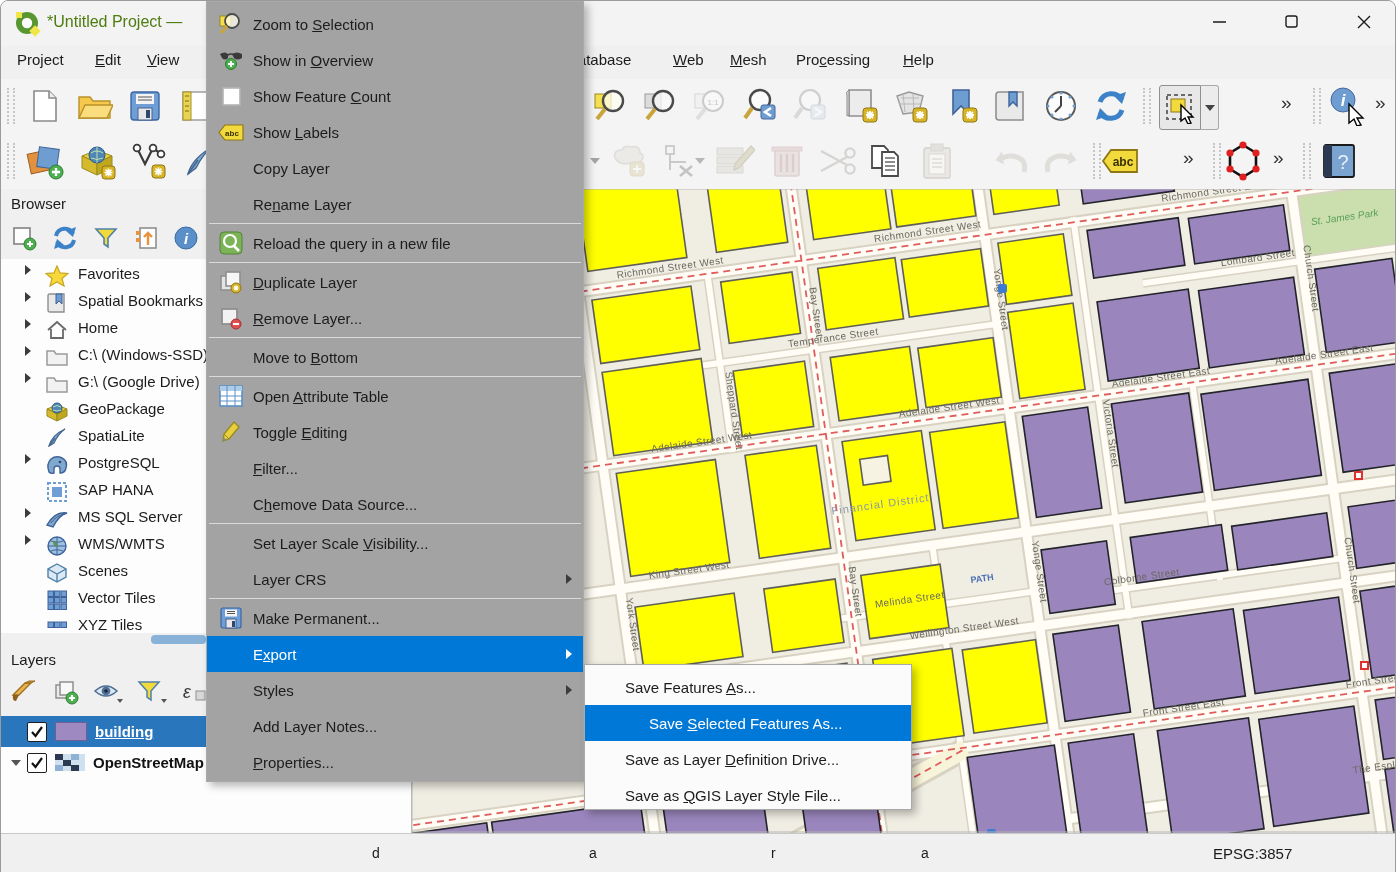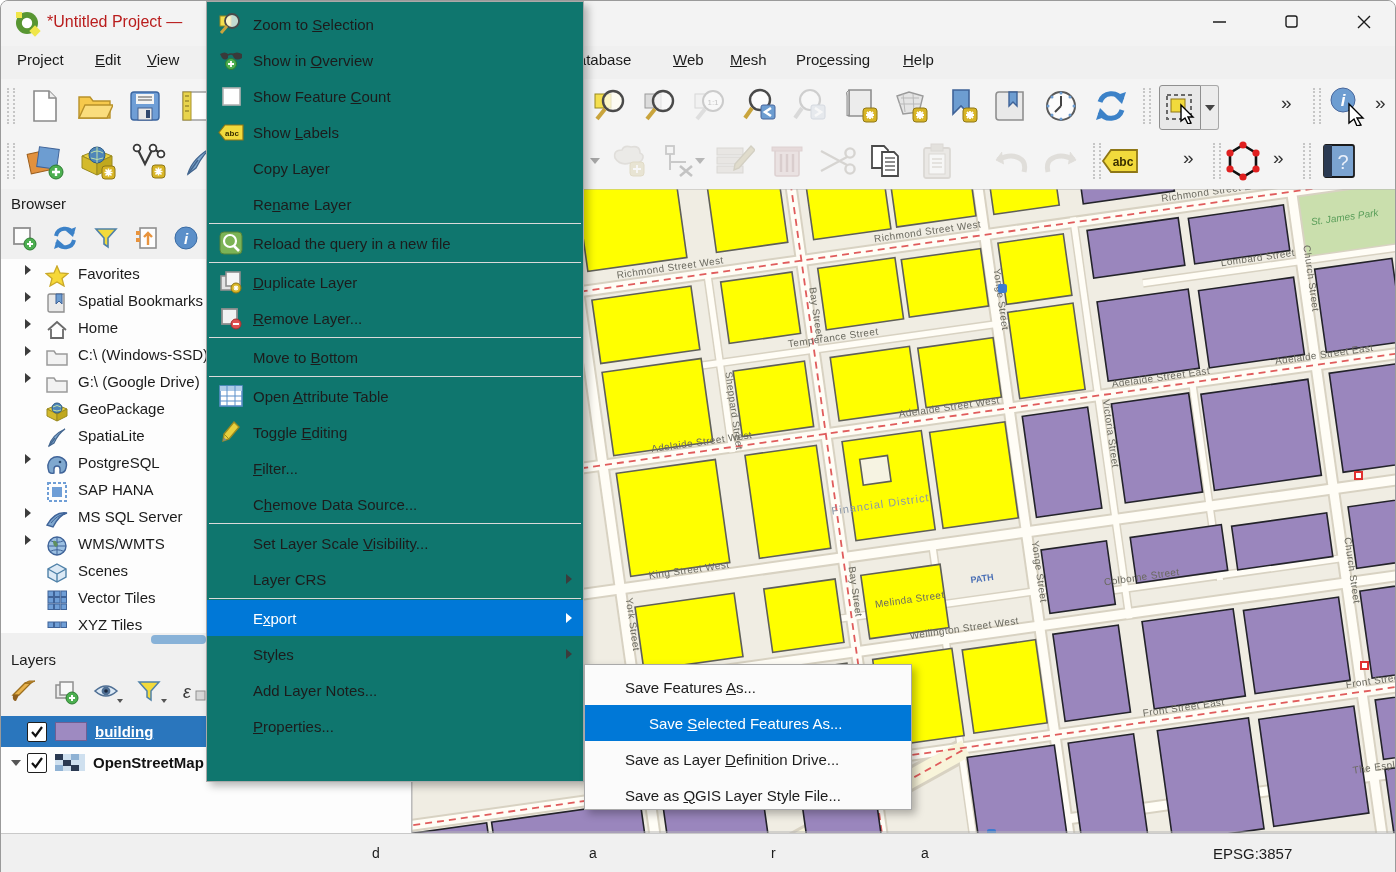--- a/index.html
+++ b/index.html
@@ -2,21 +2,21 @@
 <html><head>
 <meta charset="utf-8">
 <style>
 html,body{margin:0;padding:0;width:1396px;height:872px;overflow:hidden;background:#fff;
   font-family:"Liberation Sans",sans-serif;-webkit-font-smoothing:antialiased;}
 .w{position:absolute;left:0;top:0;width:1394px;height:871px;border:1px solid #9a9a9a;
   border-radius:8px 8px 0 0;overflow:hidden;background:#f0f0f0;}
 .abs{position:absolute;}
 
 .tbr{left:0;top:0;width:100%;height:45px;background:#f3f3f3;}
-.title{left:46px;top:12px;font-size:16px;color:#b91c1c;white-space:nowrap;}
+.title{left:46px;top:12px;font-size:16px;color:#4d7c0f;white-space:nowrap;}
 .winbtn{top:0;width:46px;height:42px;display:flex;align-items:center;justify-content:center;color:#222;}
 
 .mb{left:0;top:45px;width:100%;height:33px;background:#f0f0f0;border-bottom:1px solid #dcdcdc;}
 .mi-top{position:absolute;top:5px;font-size:15px;color:#1b1b1b;white-space:nowrap;}
 .k{text-decoration:underline;}
 
 .t1{left:0;top:78px;width:100%;height:55px;background:#f4f4f4;border-bottom:1px solid #e2e2e2;}
 .t2{left:0;top:133px;width:100%;height:55px;background:#f4f4f4;border-bottom:1px solid #cfcfcf;}
 .grip{width:4px;height:36px;top:9px;border-left:2px dotted #c6c6c6;border-right:2px dotted #c6c6c6;}
 .ti{width:40px;height:40px;top:7px;display:flex;align-items:center;justify-content:center;}
@@ -38,21 +38,21 @@
 .trid{width:0;height:0;border-left:5px solid transparent;border-right:5px solid transparent;border-top:6px solid #555;}
 .bic{width:24px;height:22px;margin:0 9px 0 4px;flex:none;display:flex;align-items:center;justify-content:center;}
 .hsb{left:0;top:444px;width:205px;height:13px;background:#f0f0f0;}
 .hsb .thumb{position:absolute;left:150px;top:2px;width:55px;height:9px;background:#88b2d8;border-radius:4px;}
 .lrow{display:flex;align-items:center;height:31px;font-size:15px;font-weight:bold;color:#111;white-space:nowrap;overflow:hidden;width:410px;}
 .lrow.sel{background:#2a76bd;color:#fff;}
 .cb{width:18px;height:18px;background:#fff;border:1.6px solid #1e1e1e;border-radius:2px;flex:none;
   display:flex;align-items:center;justify-content:center;}
 .sw{width:30px;height:17px;margin:0 8px;flex:none;}
 
-.cm{left:205px;top:0;width:378px;height:781px;background:#0f766e;border:1px solid #a9a9a9;
+.cm{left:205px;top:0;width:378px;height:781px;background:#a3a3a3;border:1px solid #a9a9a9;
   box-shadow:4px 4px 8px rgba(0,0,0,.28);box-sizing:border-box;padding-top:4px;z-index:40;}
 .sm{left:583px;top:636px;width:328px;height:146px;background:#fbfbfb;border:1px solid #a9a9a9;
   box-shadow:4px 4px 8px rgba(0,0,0,.28);box-sizing:border-box;padding-top:4px;z-index:41;margin-top:27px;}
 .mi{height:36px;display:flex;align-items:center;font-size:15px;color:#1c1c1c;position:relative;padding-left:9px;}
 .mi .ic{width:30px;height:26px;margin-right:7px;flex:none;display:flex;align-items:center;justify-content:center;}
 .mi.hl{background:#0078d7;color:#fff;}
 .msep{height:1px;background:#dadada;margin:1px 2px;}
 .subarr{position:absolute;right:11px;width:0;height:0;border-top:5px solid transparent;border-bottom:5px solid transparent;border-left:6px solid #3c3c3c;}
 .mi.hl .subarr{border-left-color:#fff;}
 
@@ -980,20 +980,33 @@
     <div class="mi">
       <span class="ic"></span>
       <span><span>Set Layer Scale </span><span class="k">V</span><span>isibility...</span></span>
       </div>
     <div class="mi">
       <span class="ic"></span>
       <span><span>Layer CRS</span><span class="k"></span><span></span></span>
       <span class="subarr"></span>
       </div>
     <div class="msep"></div>
+    <div class="mi">
+      <span class="ic">
+          <svg width="22" height="22" viewBox="0 0 22 22">
+            <rect x="1" y="1" width="20" height="20" rx="2" fill="#6f9ed6" stroke="#3c66a0" stroke-width="1.2"></rect>
+            <rect x="5" y="2.5" width="12" height="7" fill="#f4f4f4"></rect>
+            <line x1="7" y1="4.5" x2="15" y2="4.5" stroke="#555"></line>
+            <line x1="7" y1="6.5" x2="15" y2="6.5" stroke="#555"></line>
+            <rect x="6" y="12" width="10" height="9" fill="#e8e8e8" stroke="#44618f"></rect>
+            <rect x="12" y="14" width="3" height="6" fill="#30486e"></rect>
+          </svg>
+        </span>
+      <span><span>Make Permanent...</span><span class="k"></span><span></span></span>
+      </div>
     <div class="mi hl">
       <span class="ic"></span>
       <span><span>E</span><span class="k">x</span><span>port</span></span>
       <span class="subarr"></span>
       </div>
     <div class="mi">
       <span class="ic"></span>
       <span><span>Styles</span><span class="k"></span><span></span></span>
       <span class="subarr"></span>
       </div>

